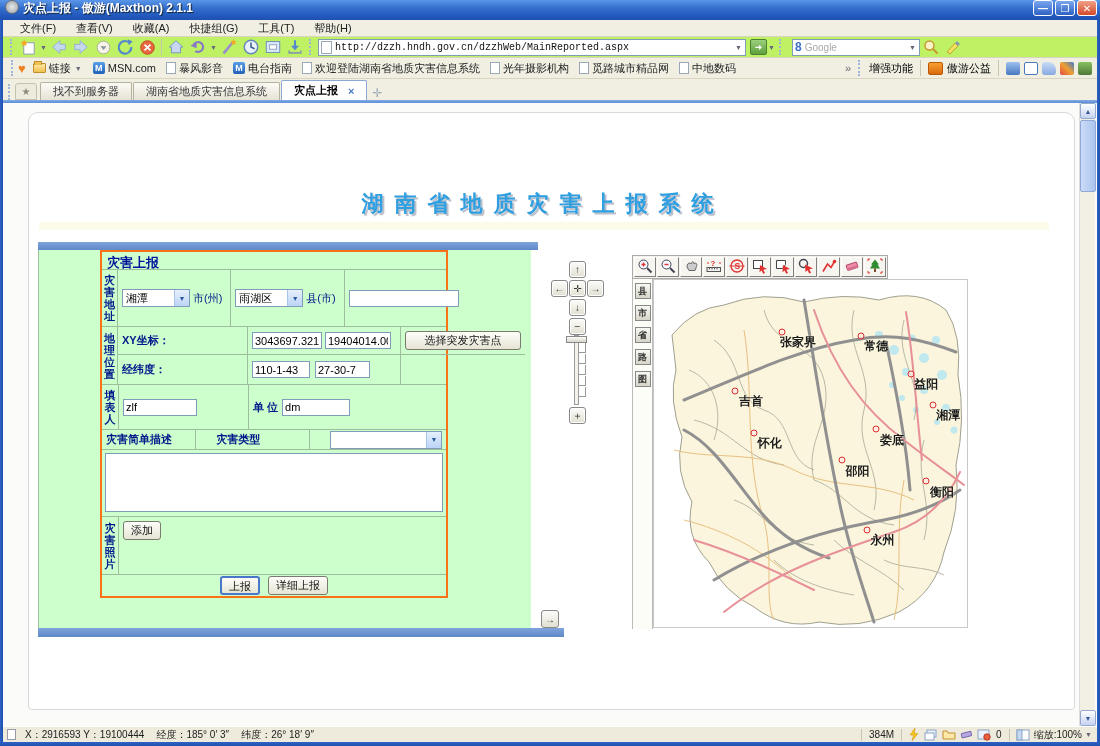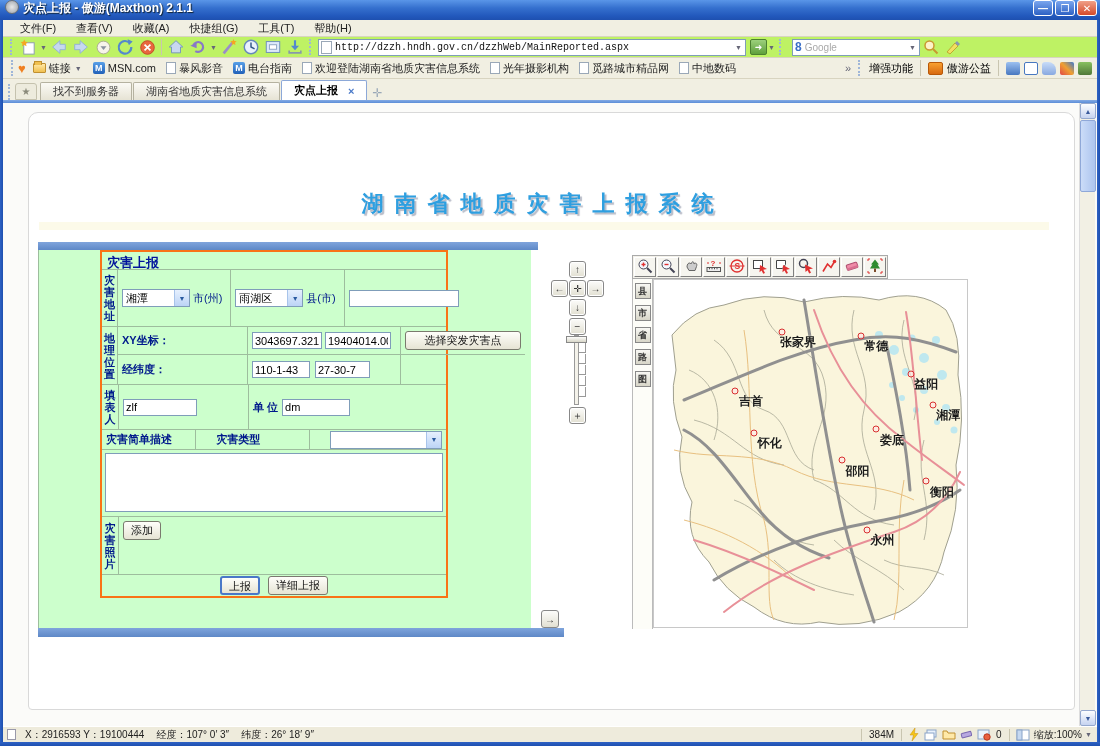--- a/index.html
+++ b/index.html
@@ -646,21 +646,21 @@
       <div class="sthumb"></div>
       <div class="sbtn" style="bottom:0;">
           <span>▼</span>
         </div>
     </div>
   </div>
 
   <div class="statusbar">
     <span class="pageic"></span>
     <span class="sb-text">X：2916593 Y：19100444</span>
-    <span class="sb-text">经度：107° 0′ 3″</span>
+    <span class="sb-text">经度：185° 0′ 3″</span>
     <span class="sb-text">纬度：26° 18′ 9″</span>
     <div class="sb-right">
       <div class="sb-sep"></div>
       <span class="sb-text" style="margin:0 3px;">384M</span>
       <div class="sb-sep"></div>
       <span class="sb-ic">
           <svg width="12" height="13" viewBox="0 0 12 13">
             <polygon points="7,0 2,7 5.5,7 4,13 10,5.5 6.5,5.5" fill="#F5C518" stroke="#C89010" stroke-width="0.5"></polygon>
           </svg>
         </span>

